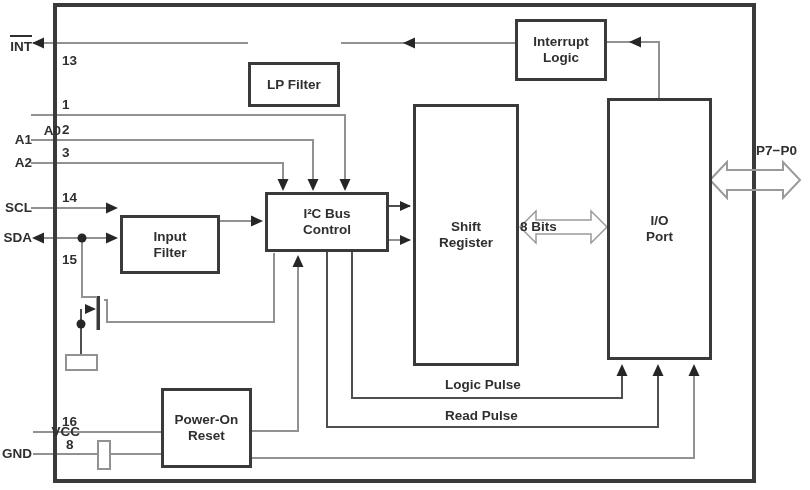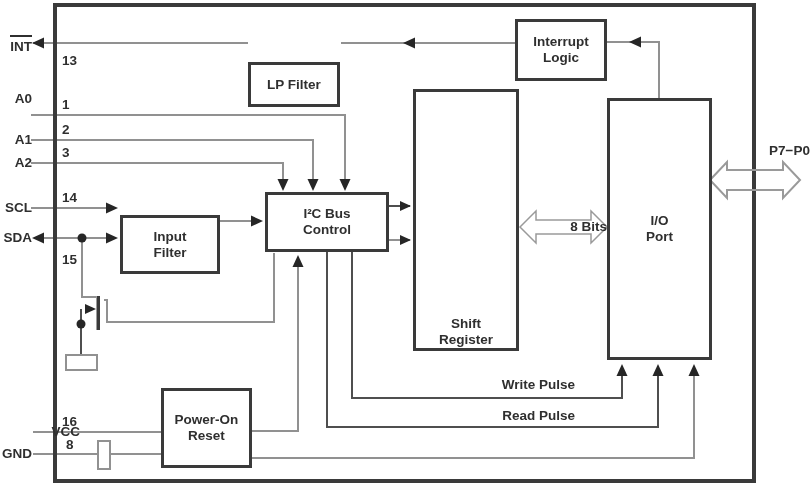--- a/index.html
+++ b/index.html
@@ -14,21 +14,21 @@
     display:flex; align-items:center; justify-content:center;
     text-align:center; font-weight:bold; font-size:13.5px; line-height:16px;
     color:#2f2f2f;
   }
   .box span { white-space:pre-line; }
   .lbl {
     position:absolute; font-weight:bold; font-size:13.5px; line-height:14px;
     color:#2f2f2f; white-space:nowrap;
   }
   .pin-label { width:32px; text-align:right; }
-  .wire-label { text-align:right; }
+  .wire-label { text-align:left; }
   .ovl { display:inline-block; border-top:2px solid #2f2f2f; padding-top:4px; line-height:12px; }
 </style>
 </head>
 <body>
 
 <div id="canvas">
 
   <svg id="wiring" width="810" height="490" viewBox="0 0 810 490">
 
     <g stroke="#919191" stroke-width="2" fill="none">
@@ -100,49 +100,49 @@
 Logic</span>
     </div>
   <div class="box" style="left:120px; top:192px; width:100px; height:59px;margin-top:23px;">
       <span>Input
 Filter</span>
     </div>
   <div class="box" style="left:265px; top:192px; width:124px; height:60px;">
       <span>I²C Bus
 Control</span>
     </div>
-  <div class="box" style="left:413px; top:89px;  width:106px; height:262px;align-items:flex-end;">
+  <div class="box" style="left:413px; top:104px;  width:106px; height:262px;">
       <span>Shift
 Register</span>
     </div>
   <div class="box" style="left:607px; top:98px;  width:105px; height:262px;">
       <span>I/O
 Port</span>
     </div>
   <div class="box" style="left:161px; top:388px; width:91px;  height:80px;">
       <span>Power-On
 Reset</span>
     </div>
 
   <div class="lbl pin-label" style="left:0; top:35px;"><span class="ovl">INT</span></div>
-  <div class="lbl pin-label" style="left:0; top:92px;">A0</div>
+  <div class="lbl pin-label" style="left:0; top:124px;padding-left:29px;">A0</div>
   <div class="lbl pin-label" style="left:0; top:133px;">A1</div>
   <div class="lbl pin-label" style="left:0; top:156px;">A2</div>
   <div class="lbl pin-label" style="left:0; top:201px;">SCL</div>
   <div class="lbl pin-label" style="left:0; top:231px;">SDA</div>
   <div class="lbl pin-label" style="left:8px; top:425px;margin-left:40px;">VCC</div>
   <div class="lbl pin-label" style="left:0; top:447px;">GND</div>
 
   <div class="lbl" style="left:62px; top:26px;margin-top:28px;">13</div>
   <div class="lbl" style="left:62px; top:98px;">1</div>
   <div class="lbl" style="left:62px; top:123px;">2</div>
   <div class="lbl" style="left:62px; top:146px;">3</div>
   <div class="lbl" style="left:62px; top:191px;">14</div>
   <div class="lbl" style="left:62px; top:221px;margin-top:32px;">15</div>
   <div class="lbl" style="left:62px; top:415px;">16</div>
   <div class="lbl" style="left:66px; top:438px;">8</div>
 
-  <div class="lbl wire-label" style="left:445px; top:378px; width:130px;">Write Pulse</div>
+  <div class="lbl wire-label" style="left:445px; top:378px; width:130px;">Logic Pulse</div>
   <div class="lbl wire-label" style="left:445px; top:409px; width:130px;">Read Pulse</div>
   <div class="lbl wire-label" style="left:520px; top:220px; width:87px;">8 Bits</div>
   <div class="lbl wire-label" style="left:756px; top:144px; width:54px;">P7−P0</div>
 
 </div>
 
 </body></html>

